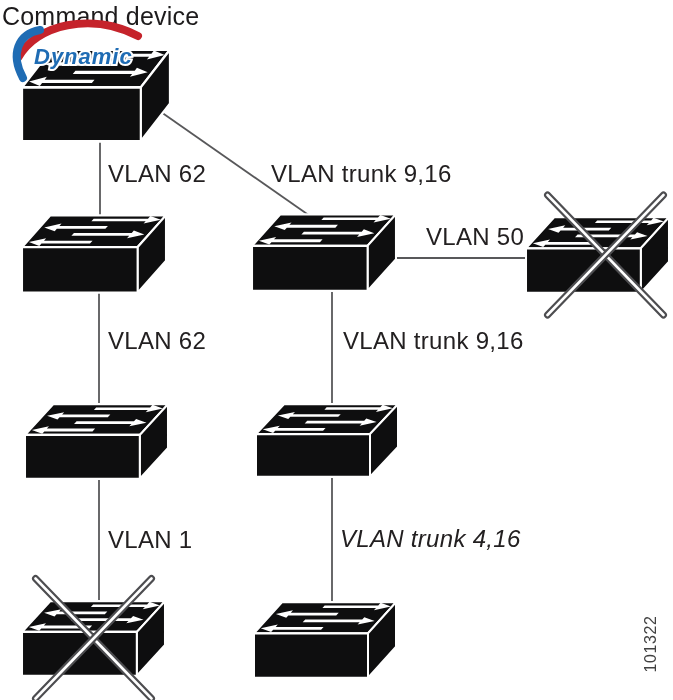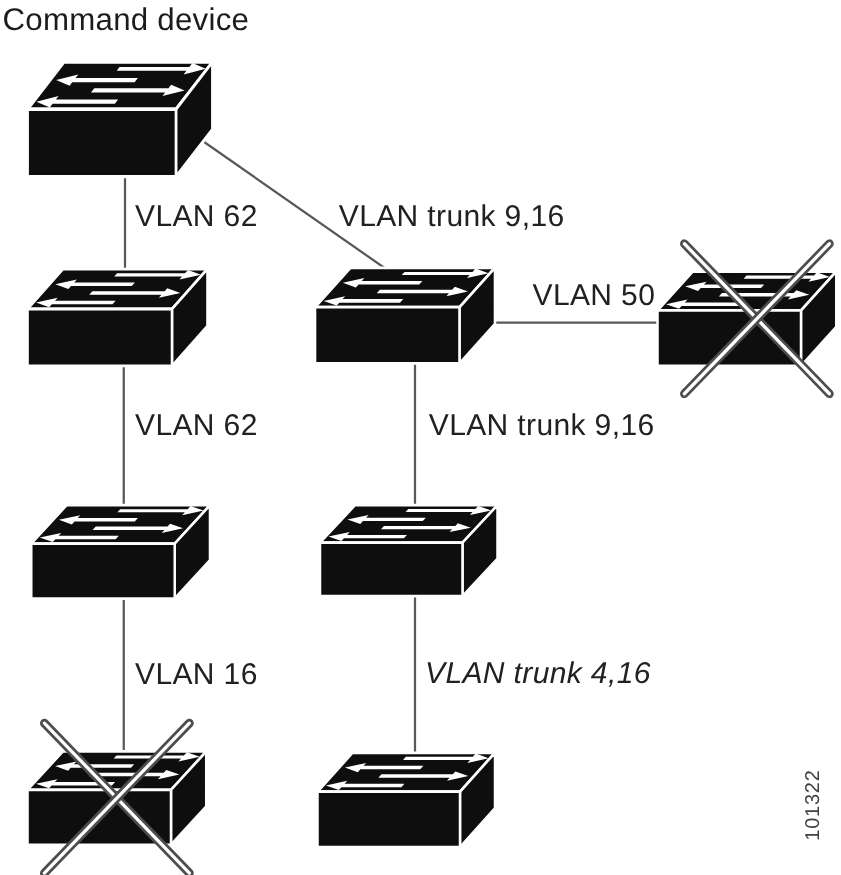--- a/index.html
+++ b/index.html
@@ -64,28 +64,35 @@
       <g>
         <line x1="35.5" y1="578.5" x2="151.5" y2="698.5" class="cross-outer"></line>
         <line x1="35.5" y1="578.5" x2="151.5" y2="698.5" class="cross-inner"></line>
         <line x1="151.5" y1="578.5" x2="35.5" y2="698.5" class="cross-outer"></line>
         <line x1="151.5" y1="578.5" x2="35.5" y2="698.5" class="cross-inner"></line>
       </g>
     </svg>
 
   <div id="page-title">Command device</div>
 
+  <div id="logo">
+    <svg viewBox="0 0 150 66">
+      <path d="M 10,40 C 28,6 84,-6 130,18" class="logo-arc-top" fill="none" stroke-width="8" stroke-linecap="round" stroke="#c5232b"></path>
+      <path d="M 32,12 C 10,16 2,36 15,60" class="logo-arc-left" fill="none" stroke-width="8" stroke-linecap="round" stroke="#1f6cb4"></path>
+      <text x="26" y="46" font-size="22" font-style="italic" font-weight="bold" letter-spacing="1" stroke="#ffffff" stroke-width="4" paint-order="stroke" fill="#1f6cb4">Dynamic</text>
+    </svg>
+  </div>
 
   <div id="figure-number">101322</div>
 <div class="edge-label" style="left: 108px; top: 160px;">VLAN 62</div>
     <div class="edge-label" style="left: 271px; top: 160px;">VLAN trunk 9,16</div>
     <div class="edge-label" style="left: 108px; top: 327px;">VLAN 62</div>
     <div class="edge-label" style="left: 343px; top: 327px;">VLAN trunk 9,16</div>
     <div class="edge-label" style="left: 414px; top: 223px; margin-left: 12px;">VLAN 50</div>
-    <div class="edge-label" style="left: 108px; top: 526px;">VLAN 16</div>
+    <div class="edge-label" style="left: 108px; top: 526px;">VLAN 1</div>
     <div class="edge-label" style="left: 340px; top: 525px; font-style: italic;">VLAN trunk 4,16</div>
     <div class="switch-node" style="left: 20px; top: 47px; width: 152px; height: 97px;">
     <svg viewBox="0 0 146 72" preserveAspectRatio="none">
       <polygon class="face" points="2,30 30,2 144,2 116,30"></polygon>
       <polygon class="face" points="116,30 144,2 144,42 116,70"></polygon>
       <polygon class="face" points="2,30 116,30 116,70 2,70"></polygon>
       <g transform="matrix(1.14 0 0.28 -0.28 2 30)">
         <polygon class="arrow" points="56,11.5 14,11.5 14,4 2,16 14,28 14,20.5 56,20.5"></polygon>
         <polygon class="arrow" points="34,35.5 84,35.5 84,28 96,40 84,52 84,44.5 34,44.5"></polygon>
         <polygon class="arrow" points="58,57.5 16,57.5 16,50 4,62 16,74 16,66.5 58,66.5"></polygon>

